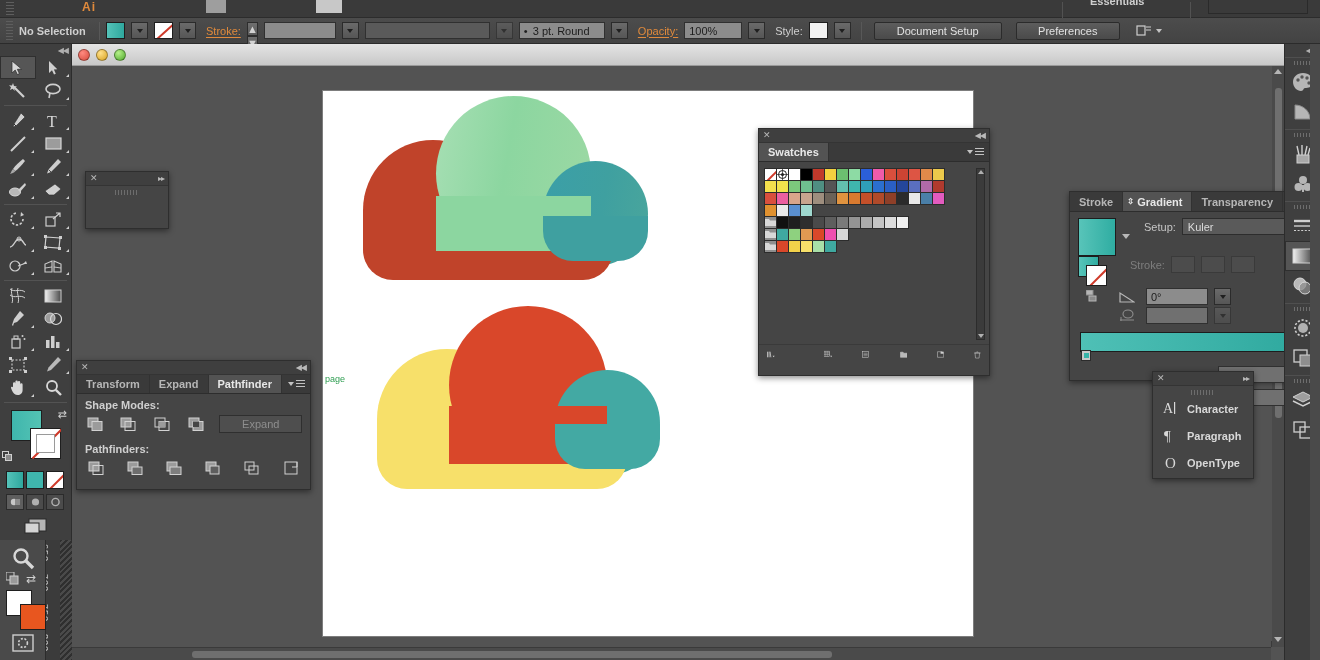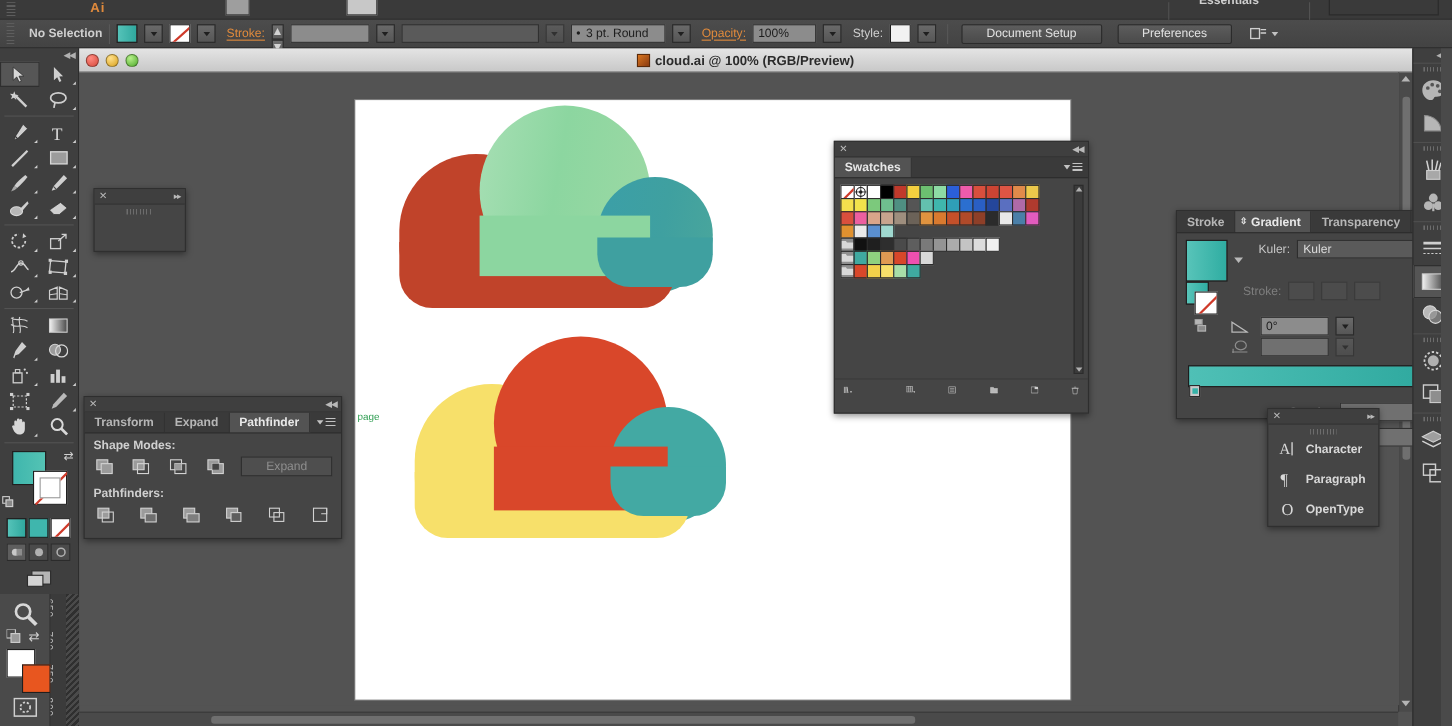--- a/index.html
+++ b/index.html
@@ -233,21 +233,21 @@
   <div class="abs" style="left:205px;top:-4px;width:22px;height:18px;background:#9e9e9e;border:1px solid #3a3a3a;"></div>
   <div class="abs" style="left:315px;top:-4px;width:28px;height:18px;background:#c8c8c8;border:1px solid #3a3a3a;"></div>
   <div class="abs" style="left:1062px;top:2px;width:1px;height:16px;background:#525252;"></div>
   <div class="abs" style="left:1090px;top:-5px;font-size:11px;color:#cfcfcf;font-weight:bold;">Essentials</div>
   <div class="abs" style="left:1190px;top:2px;width:1px;height:16px;background:#525252;"></div>
   <div class="abs" style="left:1208px;top:-3px;width:100px;height:17px;background:#3a3a3a;border:1px solid #2a2a2a;"></div>
 </div>
 
 <div id="controlbar" class="abs">
   <div style="width:7px;height:20px;background:repeating-linear-gradient(180deg,#5e5e5e 0 1px,transparent 1px 3px);"></div>
-  <div class="cb-label" style="font-weight:bold;min-width:74px;text-align:right;">No Selection</div>
+  <div class="cb-label" style="font-weight:bold;min-width:74px;">No Selection</div>
   <div style="width:1px;height:18px;background:#585858;"></div>
 
   <div class="swatchbox" style="background:linear-gradient(90deg,#55c3b9,#2fa89e);"></div>
   <div class="dropbtn">
       <i></i>
     </div>
 
   <div class="swatchbox" style="background:#fff;position:relative;overflow:hidden;">
     <div style="position:absolute;left:-4px;top:7px;width:30px;height:2px;background:#cf3a2a;transform:rotate(-42deg);"></div>
   </div>
@@ -595,23 +595,20 @@
   <div class="ruler-tick" style="left:4px;top:64px;">750</div>
   <div class="ruler-tick" style="left:4px;top:94px;">800</div>
 </div>
 <div id="rulerhatch" class="abs"></div>
 
 <div id="docwin" class="abs">
   <div id="titlebar">
     <div class="tlight r"></div>
     <div class="tlight y"></div>
     <div class="tlight g"></div>
-    <div id="doctitle">
-      <span class="ficon"></span><span>cloud.ai @ 100% (RGB/Preview)</span>
-    </div>
   </div>
 
   <div class="vscroll">
     <div class="sarrow up"></div>
     <div class="vthumb"></div>
     <div style="position:absolute;bottom:2px;left:0;right:0;">
         <div class="sarrow dn"></div>
       </div>
   </div>
   <div class="hscroll">
@@ -905,21 +902,21 @@
     <div class="tabmenu">
       <span style="font-size:8px;color:#c2c2c2;letter-spacing:-1px;margin-right:3px;">▸▸</span>
       <div class="caretdn"></div>
         <div class="hamburger"></div>
     </div>
   </div>
 
   <div class="gp-row" style="padding-top:6px;align-items:flex-start;">
     <div class="gradThumb"></div>
     <div style="width:0;height:0;border-left:4px solid transparent;border-right:4px solid transparent;border-top:5px solid #b8b8b8;margin-top:16px;"></div>
-    <div class="gp-lbl" style="margin-left:8px;margin-top:3px;">Kuler:</div>
+    <div class="gp-lbl" style="margin-left:8px;margin-top:3px;">Setup:</div>
     <div class="gp-type" style="margin-top:0;">
       <span>Kuler</span>
       <span class="c">
         <svg width="9" height="6" viewBox="0 0 9 6">
             <path d="M0 0 L9 0 L4.5 6 Z" fill="#d0d0d0"></path>
           </svg>
       </span>
     </div>
   </div>
 

